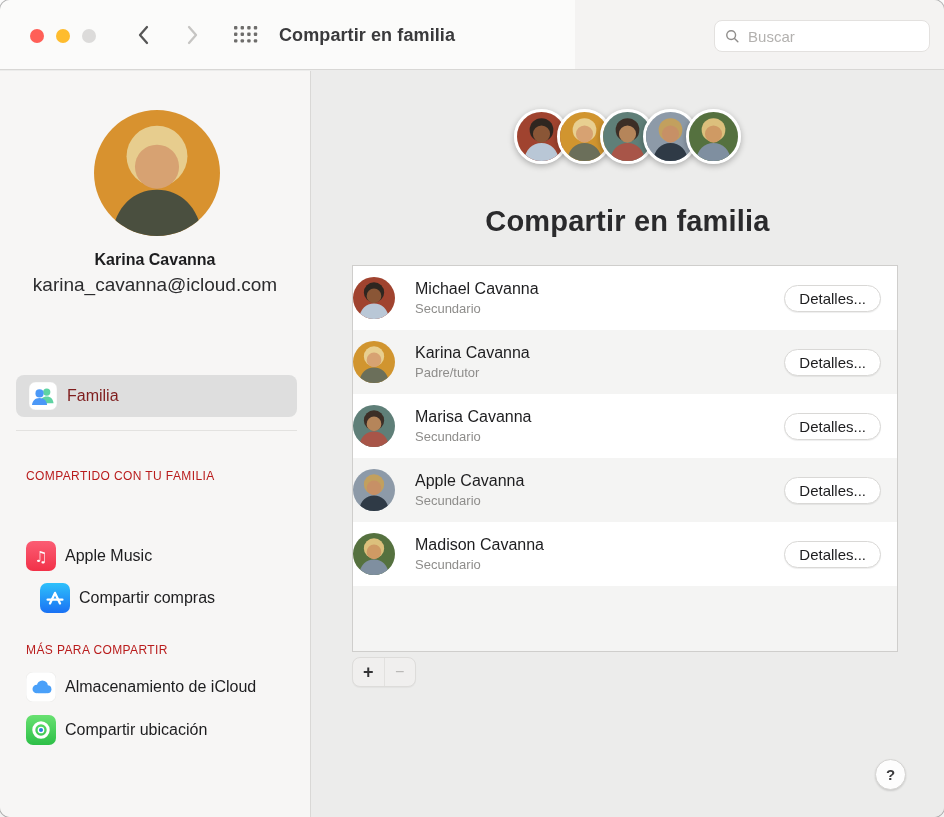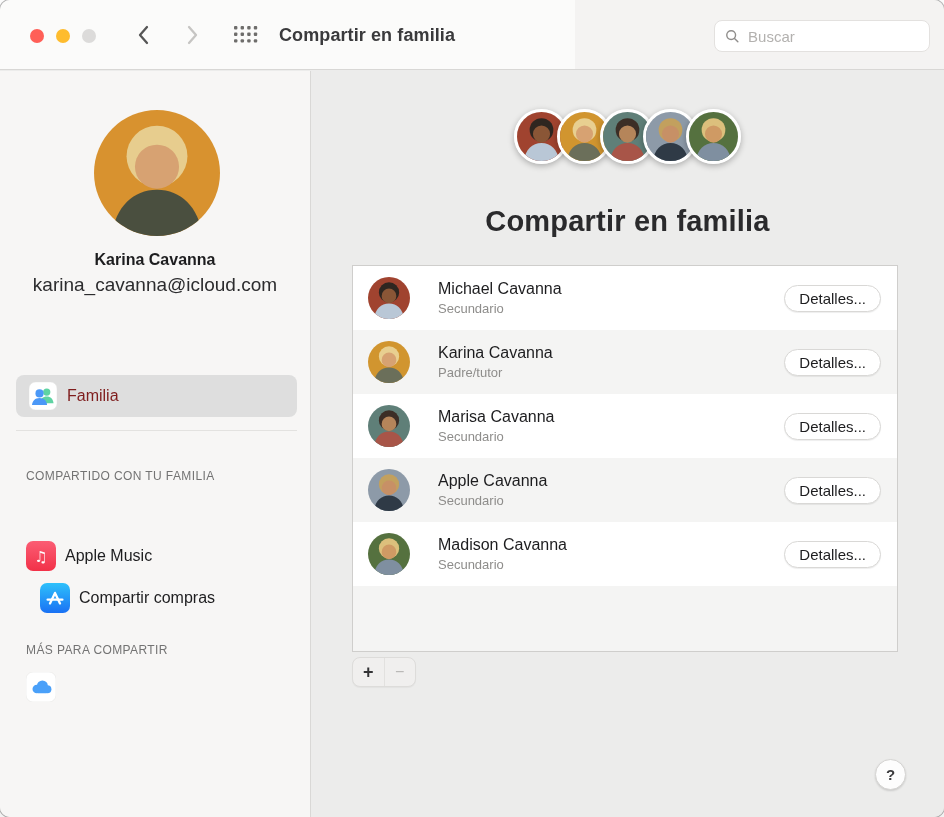--- a/index.html
+++ b/index.html
@@ -51,21 +51,21 @@
   .profile-name { position:absolute; top:180px; left:0; width:310px; text-align:center; font-size:16px; font-weight:bold; color:#1d1d1f; }
   .profile-email { position:absolute; top:203px; left:0; width:310px; text-align:center; font-size:19px; color:#2c2c2e; }
   .familia-item {
     position:absolute; left:16px; top:304px; width:281px; height:42px;
     background:#dedede; border-radius:8px; display:flex; align-items:center;
     padding-left:13px; gap:10px;
   }
   .familia-item .item-label { font-size:16px; color:#7f1d1d; }
   .sidebar-divider { position:absolute; left:16px; width:281px; top:359px; height:1px; background:#e3e2e0; }
   .section-header {
-    position:absolute; left:26px; font-size:12px; color:#737373; letter-spacing:.4px; font-weight:normal;
+    position:absolute; left:26px; font-size:12px; color:#b91c1c; letter-spacing:.4px; font-weight:normal;
   }
   .sh-1 { top:398px; } .sh-2 { top:572px; }
   .app-item { position:absolute; left:26px; height:36px; display:flex; align-items:center; gap:9px; width:270px; }
   .app-item .item-label { font-size:16px; color:#1d1d1f; }
   .ai-1 { top:424px; } .ai-2 { top:467px; } .ai-3 { top:509px;padding-left:14px; }
   .ai-4 { top:598px; } .ai-5 { top:641px; }
   .app-icon { width:30px; height:30px; flex:none; }
 
   
   .main { position:absolute; top:71px; left:311px; right:0; bottom:0; background:#ececeb; }
@@ -78,21 +78,21 @@
   .cluster-av:first-child { margin-left:0; }
   .main-title {
     position:absolute; top:134px; left:0; width:633px; text-align:center;
     font-size:29px; font-weight:bold; color:#2a2a2c; letter-spacing:.2px;
   }
   .member-list {
     position:absolute; left:41px; top:194px; width:546px; height:387px;
     background:#f4f4f3; border:1px solid #cfcecc;
   }
   .member-row {
-    height:64px; display:flex; align-items:center; padding:0 16px 0 15px; gap:28px;
+    height:64px; display:flex; align-items:center; padding:0 16px 0 0; gap:20px;
   }
   .member-row:nth-child(odd) { background:#fff; }
   .member-row:nth-child(even) { background:#f4f4f3; }
   .row-avatar { width:42px; height:42px; border-radius:50%; overflow:hidden; flex:none; }
   .member-info { flex:1; display:flex; flex-direction:column; gap:3px; }
   .member-name { font-size:16px; color:#1d1d1f; }
   .member-role { font-size:13px; color:#8e8d8b; }
   .details-btn {
     height:27px; padding:0 14px; border-radius:13.5px; background:#fff;
     border:1px solid #d9d8d6; box-shadow:0 1px 1px rgba(0,0,0,.07);
@@ -241,22 +241,31 @@
     <div class="app-item ai-4">
       <svg class="app-icon" viewBox="0 0 30 30">
         <rect width="30" height="30" rx="7" fill="#fff" stroke="#e8e7e5" stroke-width=".6"></rect>
         <g fill="#4aa0f9">
           <circle cx="10.8" cy="17" r="4.3"></circle>
           <circle cx="16.4" cy="13.9" r="5.5"></circle>
           <circle cx="21.4" cy="17.2" r="4"></circle>
           <rect x="10.6" y="16" width="11" height="5.3" rx="2.6"></rect>
         </g>
       </svg>
-    </div>
-
+      <span class="item-label">Almacenamiento de iCloud</span>
+    </div>
+
+    <div class="app-item ai-5">
+      <svg class="app-icon" viewBox="0 0 30 30">
+        <rect width="30" height="30" rx="7" fill="url(#fmg)"></rect>
+        <circle cx="15" cy="15" r="7.2" fill="none" stroke="#fff" stroke-width="3"></circle>
+        <circle cx="15" cy="15" r="2.7" fill="#2a7de1" stroke="#fff" stroke-width="1.3"></circle>
+      </svg>
+      <span class="item-label">Compartir ubicación</span>
+    </div>
   </div>
 
   <div class="main">
 
     <div class="avatar-cluster">
       <span class="cluster-av">
         <svg class="person-svg p-michael" viewBox="0 0 60 60">
             <use href="#person"></use>
           </svg>
         </span>

